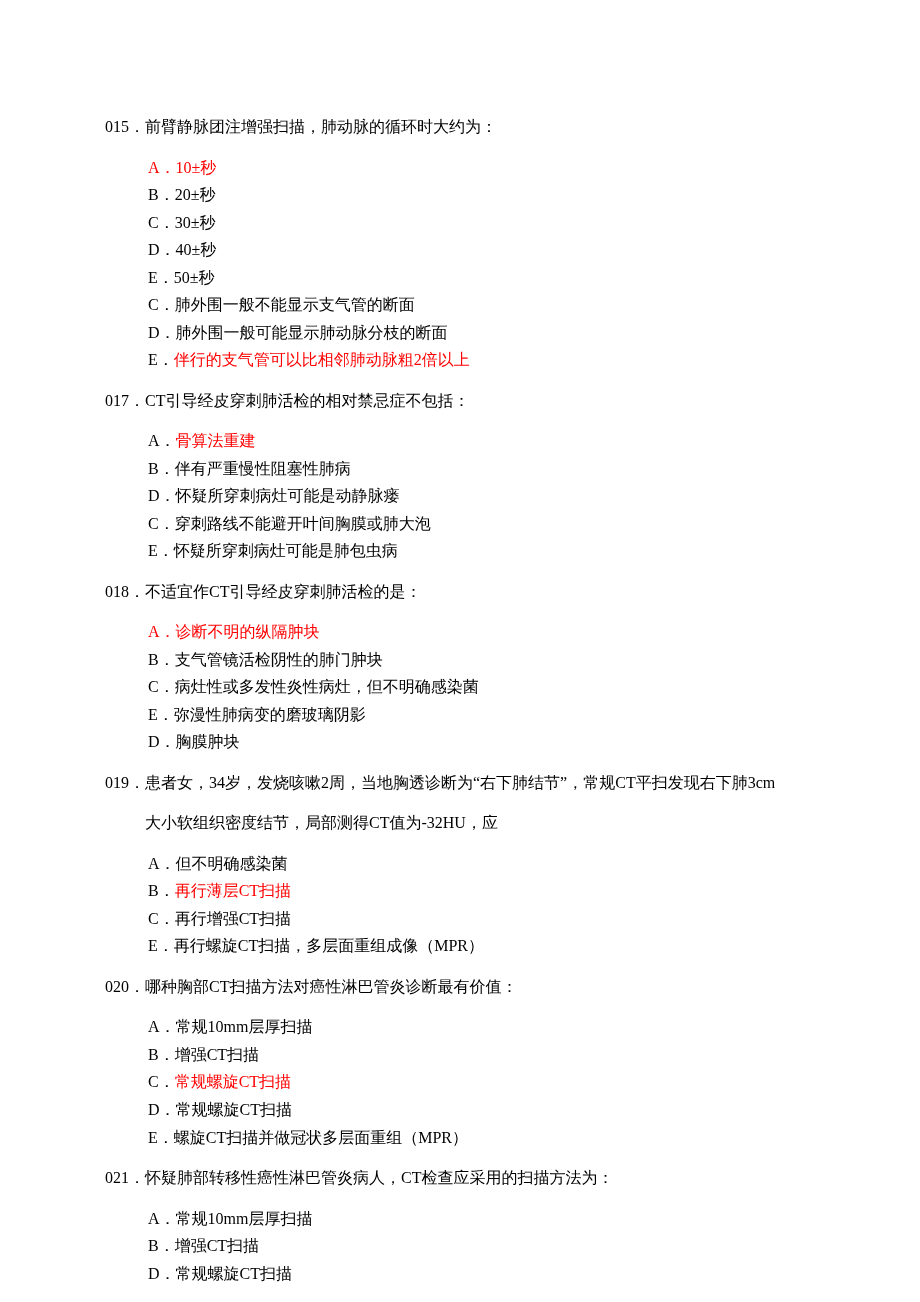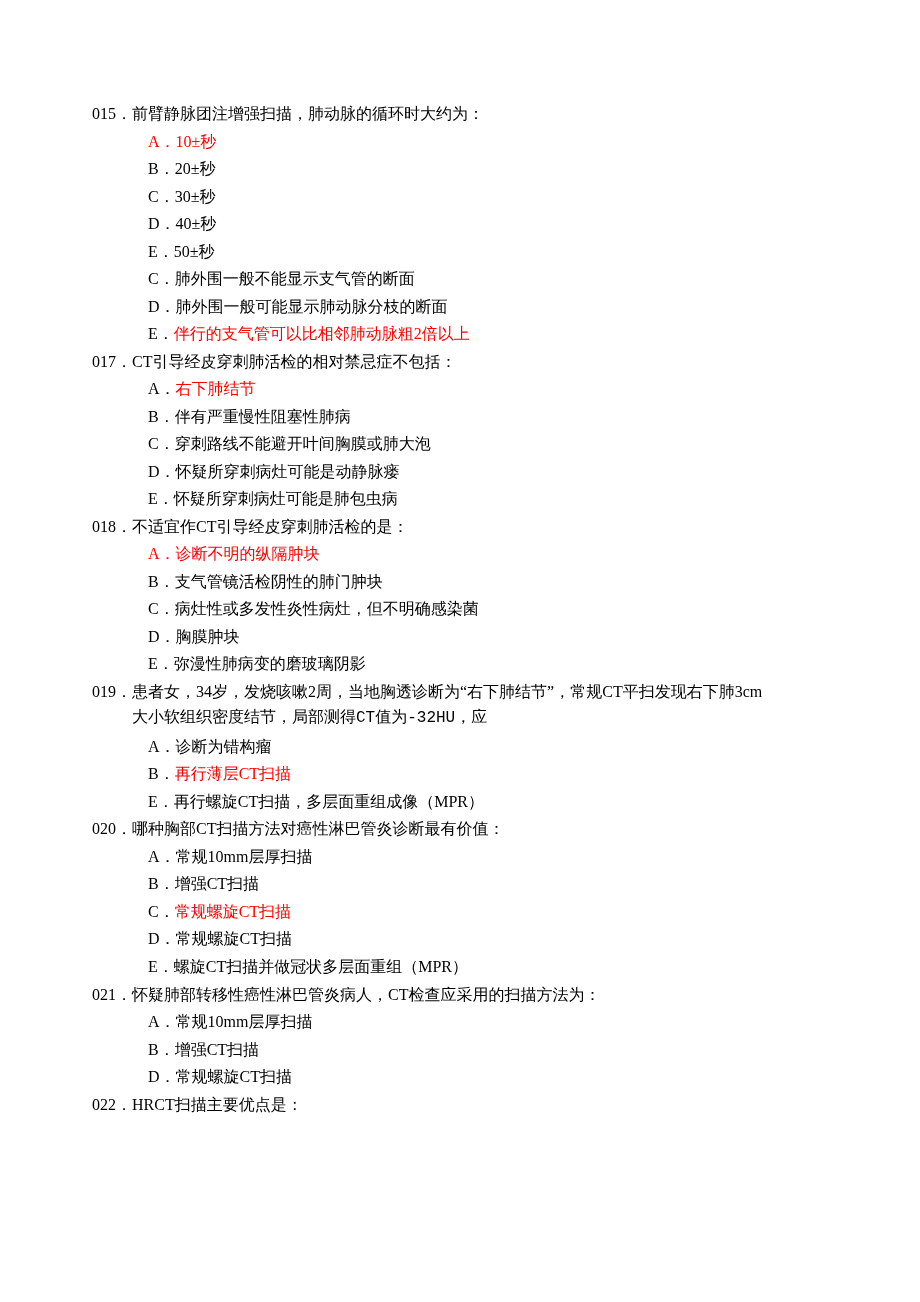--- a/index.html
+++ b/index.html
@@ -7,25 +7,24 @@
     font-size: 16px;
     line-height: 1.72;
     color: #000;
     background: #fff;
     margin: 0;
     padding: 100px 92px 40px 92px;
     width: 920px;
     box-sizing: border-box;
   }
   .question-line {
-    margin: 0;
+    margin: 13px;
   }
   .stem-cont {
     padding-left: 2.5em;
-    font-family: Liberation Mono, monospace;
   }
   .option {
     padding-left: 3.5em;
     margin: 0;
   }
   .correct {
     color: #ff0000;
   }
 </style>
 </head>
@@ -35,35 +34,36 @@
     <p class="question-line"><span>015．</span><span>前臂静脉团注增强扫描，肺动脉的循环时大约为：</span></p>
     <p class="option"><span class="correct">A．</span><span class="correct">10±秒</span></p>
     <p class="option"><span>B．</span><span>20±秒</span></p>
     <p class="option"><span>C．</span><span>30±秒</span></p>
     <p class="option"><span>D．</span><span>40±秒</span></p>
     <p class="option"><span>E．</span><span>50±秒</span></p>
     <p class="option"><span>C．</span><span>肺外围一般不能显示支气管的断面</span></p>
     <p class="option"><span>D．</span><span>肺外围一般可能显示肺动脉分枝的断面</span></p>
     <p class="option"><span>E．</span><span class="correct">伴行的支气管可以比相邻肺动脉粗2倍以上</span></p>
     <p class="question-line"><span>017．</span><span>CT引导经皮穿刺肺活检的相对禁忌症不包括：</span></p>
-    <p class="option"><span>A．</span><span class="correct">右下肺结节</span></p>
+    <p class="option"><span>A．</span><span class="correct">骨算法重建</span></p>
     <p class="option"><span>B．</span><span>伴有严重慢性阻塞性肺病</span></p>
+    <p class="option"><span>D．</span><span>怀疑所穿刺病灶可能是动静脉瘘</span></p>
     <p class="option"><span>C．</span><span>穿刺路线不能避开叶间胸膜或肺大泡</span></p>
-    <p class="option"><span>D．</span><span>怀疑所穿刺病灶可能是动静脉瘘</span></p>
     <p class="option"><span>E．</span><span>怀疑所穿刺病灶可能是肺包虫病</span></p>
     <p class="question-line"><span>018．</span><span>不适宜作CT引导经皮穿刺肺活检的是：</span></p>
     <p class="option"><span class="correct">A．</span><span class="correct">诊断不明的纵隔肿块</span></p>
     <p class="option"><span>B．</span><span>支气管镜活检阴性的肺门肿块</span></p>
     <p class="option"><span>C．</span><span>病灶性或多发性炎性病灶，但不明确感染菌</span></p>
+    <p class="option"><span>E．</span><span>弥漫性肺病变的磨玻璃阴影</span></p>
     <p class="option"><span>D．</span><span>胸膜肿块</span></p>
-    <p class="option"><span>E．</span><span>弥漫性肺病变的磨玻璃阴影</span></p>
     <p class="question-line"><span>019．</span><span>患者女，34岁，发烧咳嗽2周，当地胸透诊断为“右下肺结节”，常规CT平扫发现右下肺3cm</span></p>
     <p class="question-line stem-cont">大小软组织密度结节，局部测得CT值为-32HU，应</p>
-    <p class="option"><span>A．</span><span>诊断为错构瘤</span></p>
+    <p class="option"><span>A．</span><span>但不明确感染菌</span></p>
     <p class="option"><span>B．</span><span class="correct">再行薄层CT扫描</span></p>
+    <p class="option"><span>C．</span><span>再行增强CT扫描</span></p>
     <p class="option"><span>E．</span><span>再行螺旋CT扫描，多层面重组成像（MPR）</span></p>
     <p class="question-line"><span>020．</span><span>哪种胸部CT扫描方法对癌性淋巴管炎诊断最有价值：</span></p>
     <p class="option"><span>A．</span><span>常规10mm层厚扫描</span></p>
     <p class="option"><span>B．</span><span>增强CT扫描</span></p>
     <p class="option"><span>C．</span><span class="correct">常规螺旋CT扫描</span></p>
     <p class="option"><span>D．</span><span>常规螺旋CT扫描</span></p>
     <p class="option"><span>E．</span><span>螺旋CT扫描并做冠状多层面重组（MPR）</span></p>
     <p class="question-line"><span>021．</span><span>怀疑肺部转移性癌性淋巴管炎病人，CT检查应采用的扫描方法为：</span></p>
     <p class="option"><span>A．</span><span>常规10mm层厚扫描</span></p>
     <p class="option"><span>B．</span><span>增强CT扫描</span></p>

